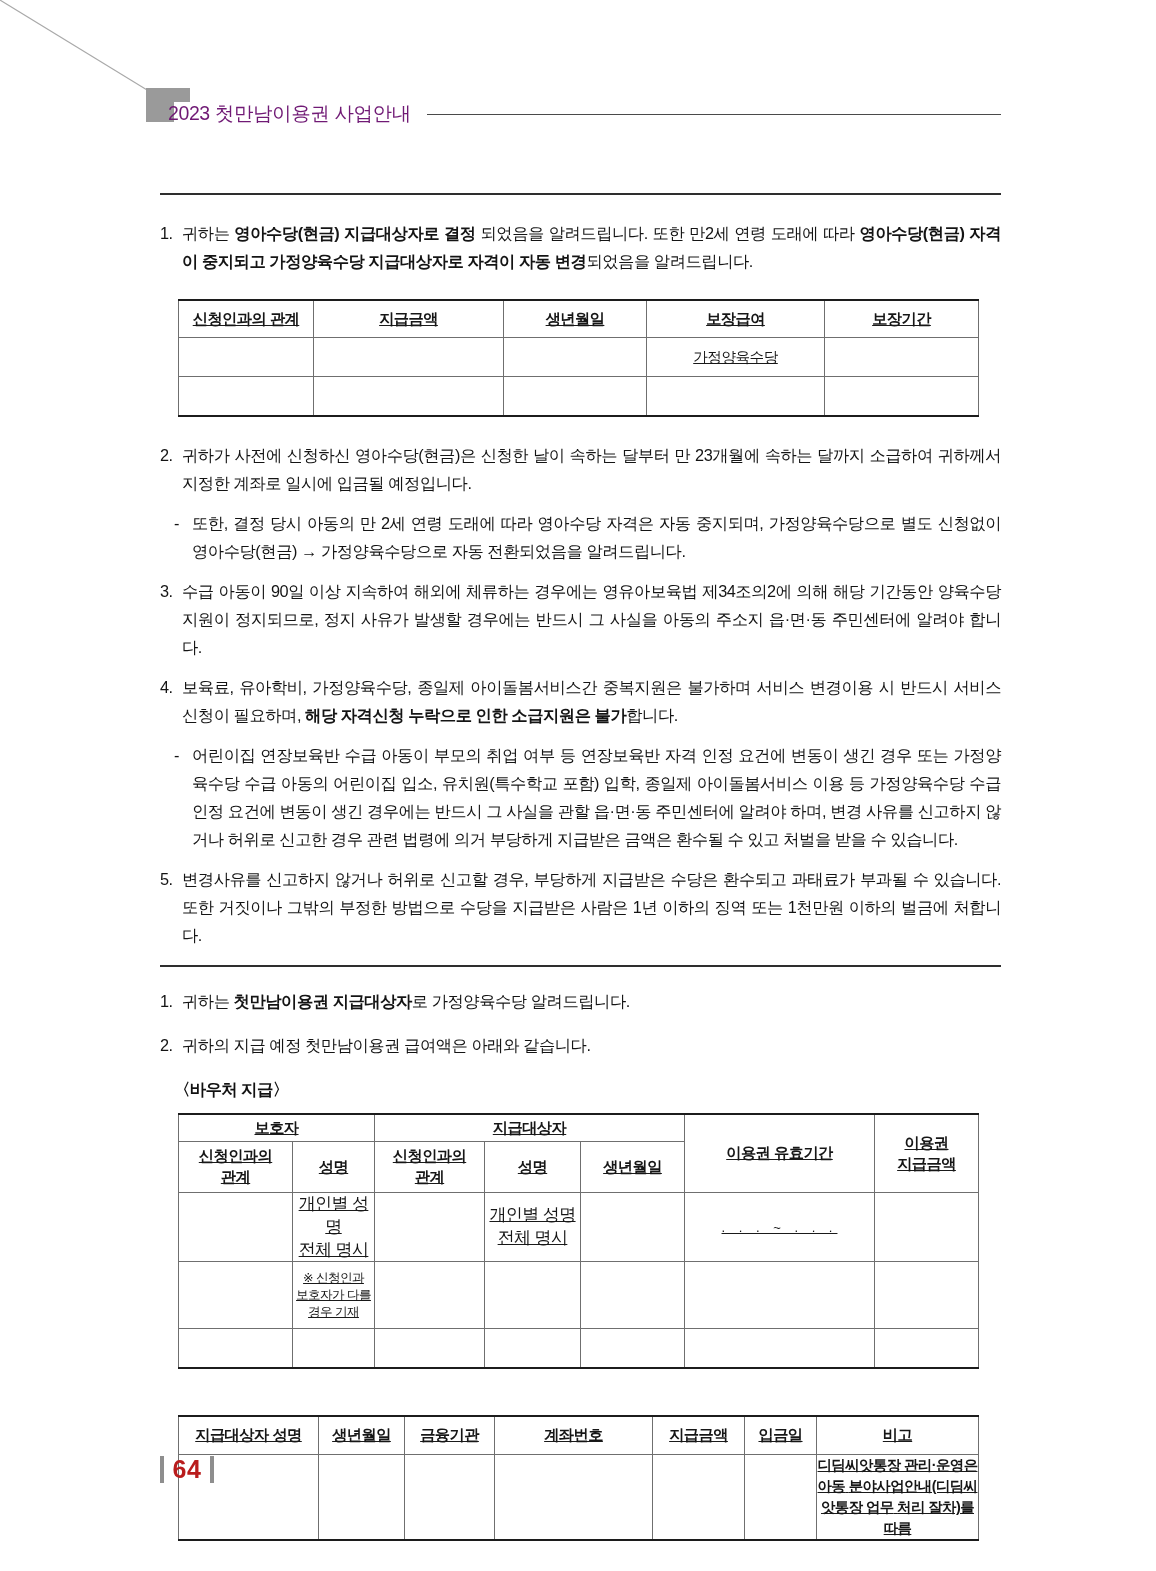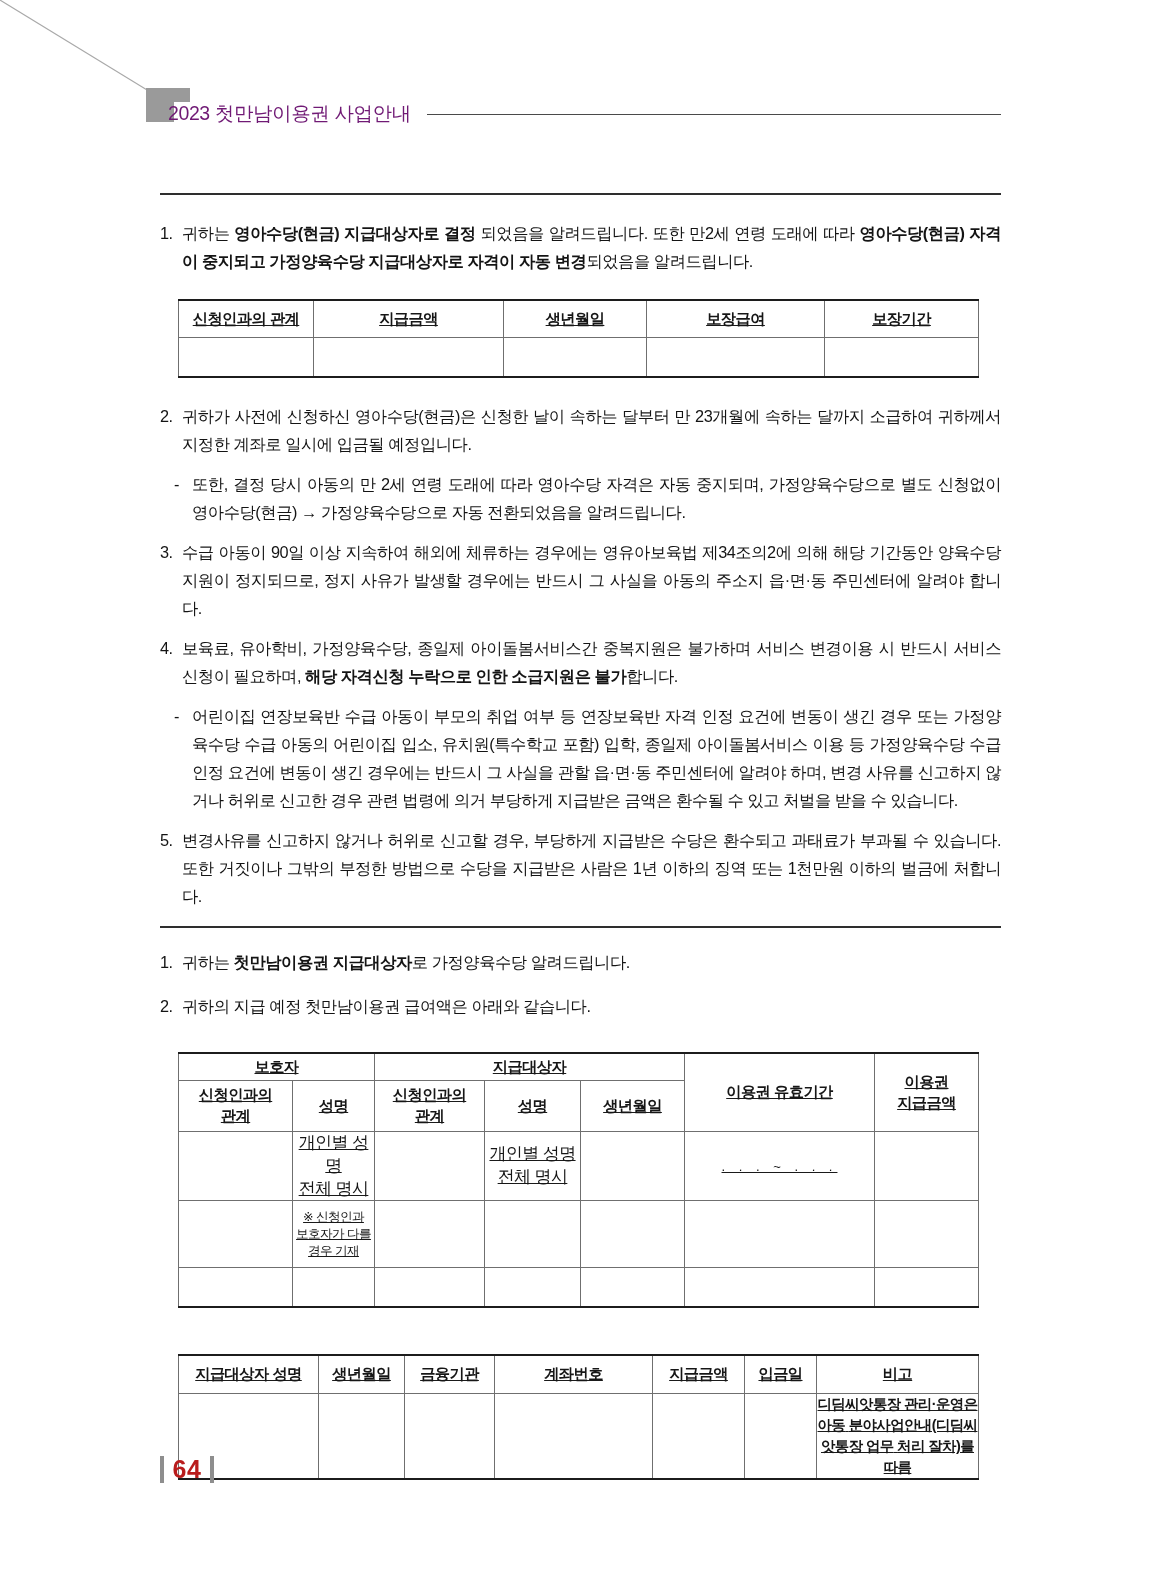--- a/index.html
+++ b/index.html
@@ -243,20 +243,27 @@
         <th>생년월일</th>
         <th>보장급여</th>
         <th>보장기간</th>
       </tr>
     </thead>
     <tbody>
       <tr>
         <td style="height:38px"></td>
         <td></td>
         <td></td>
+        <td>가정양육수당</td>
+        <td></td>
+      </tr>
+      <tr>
+        <td style="height:38px"></td>
+        <td></td>
+        <td></td>
         <td></td>
         <td></td>
       </tr>
     </tbody>
   </table>
 
   <div class="gap-24"></div>
 
   <div class="item">
     <span class="marker">2.</span>
@@ -312,20 +319,21 @@
 
   <div class="gap-16"></div>
 
   <div class="item">
     <span class="marker">2.</span>
     <span class="body">귀하의 지급 예정 첫만남이용권 급여액은 아래와 같습니다.</span>
   </div>
 
   <div class="gap-20"></div>
 
+  <div class="subhead">〈바우처 지급〉</div>
 
   <div class="gap-12"></div>
 
   <table class="doc-table">
     <colgroup>
       <col style="width:114px">
       <col style="width:82px">
       <col style="width:110px">
       <col style="width:96px">
       <col style="width:104px">

